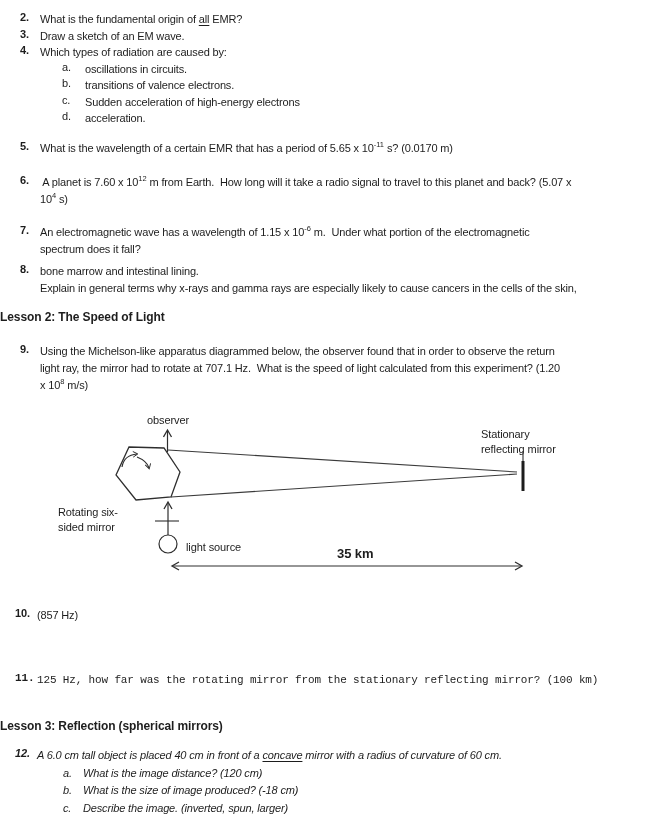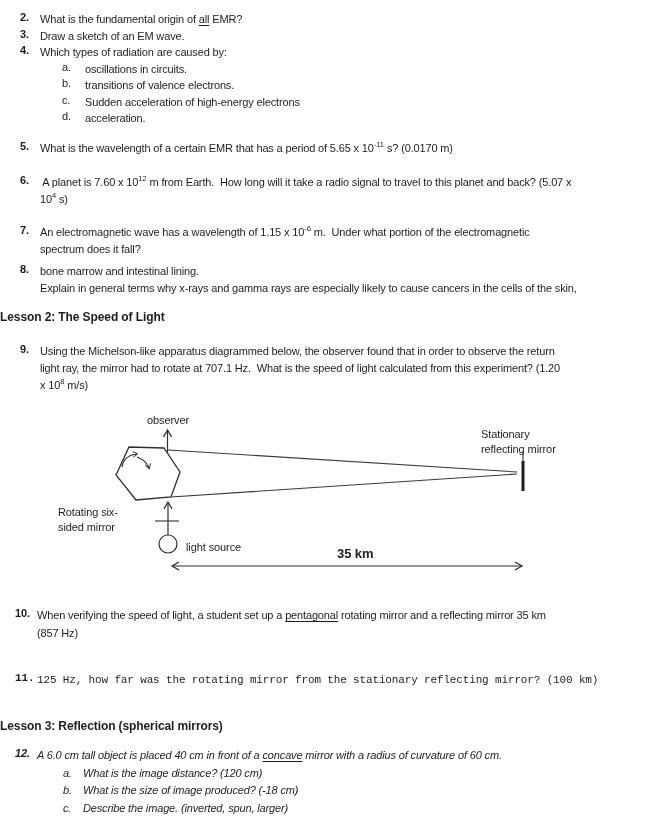--- a/index.html
+++ b/index.html
@@ -138,21 +138,20 @@
     <text x="58" y="111">Rotating six-</text>
     <text x="58" y="126">sided mirror</text>
 
     <text x="337" y="153" class="dim-label">35 km</text>
     <line x1="173" y1="161" x2="521" y2="161" stroke="#2e2e2e" stroke-width="1.1" marker-start="url(#arr)" marker-end="url(#arr)"></line>
   </svg>
 
   <div class="blk lh175" style="left:15px;top:607px;">
     <div class="num w22">10.</div>
     <div class="qtext">
-      <div class="ln"><span>When verifying the speed of light, a student set up a </span><span class="u">pentagonal</span><span> rotating mirror and a reflecting mirror 35 km</span></div>
       <div class="ln">(857 Hz)</div>
     </div>
   </div>
 
   <div class="blk lh17" style="left:15px;top:672px;font-family:Liberation Mono, monospace;">
     <div class="num w22">11.</div>
     <div class="qtext">
       <div class="ln">125 Hz, how far was the rotating mirror from the stationary reflecting mirror? (100 km)</div>
     </div>
   </div>

